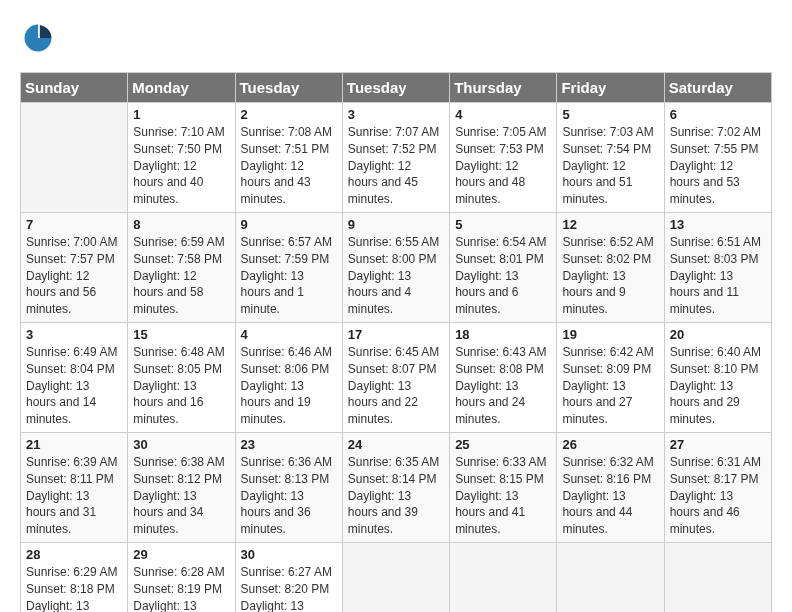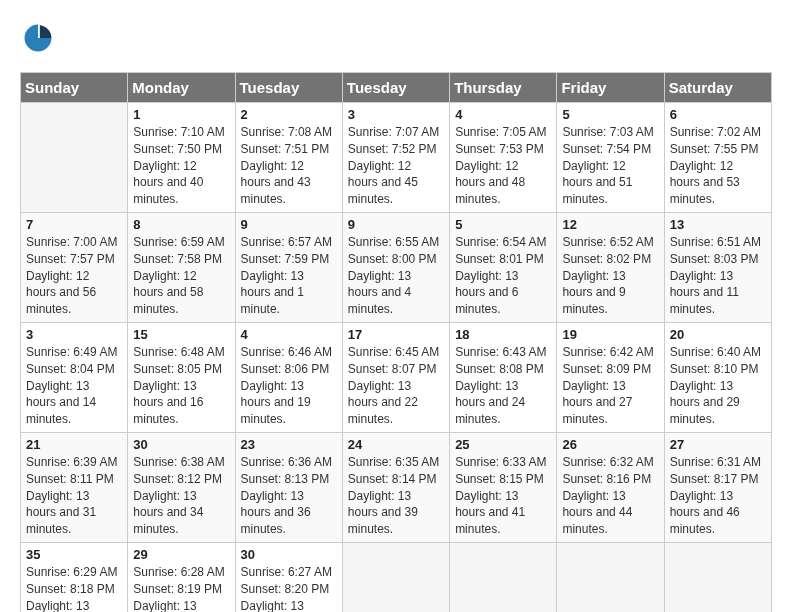--- a/index.html
+++ b/index.html
@@ -229,21 +229,21 @@
           <div class="day-number">26</div>
           <div class="day-info">Sunrise: 6:32 AM<br>Sunset: 8:16 PM<br>Daylight: 13 hours and 44 minutes.</div>
         </td>
         <td>
           <div class="day-number">27</div>
           <div class="day-info">Sunrise: 6:31 AM<br>Sunset: 8:17 PM<br>Daylight: 13 hours and 46 minutes.</div>
         </td>
       </tr>
       <tr>
         <td>
-          <div class="day-number">35</div>
+          <div class="day-number">28</div>
           <div class="day-info">Sunrise: 6:29 AM<br>Sunset: 8:18 PM<br>Daylight: 13 hours and 48 minutes.</div>
         </td>
         <td>
           <div class="day-number">29</div>
           <div class="day-info">Sunrise: 6:28 AM<br>Sunset: 8:19 PM<br>Daylight: 13 hours and 51 minutes.</div>
         </td>
         <td>
           <div class="day-number">30</div>
           <div class="day-info">Sunrise: 6:27 AM<br>Sunset: 8:20 PM<br>Daylight: 13 hours and 53 minutes.</div>
         </td>

